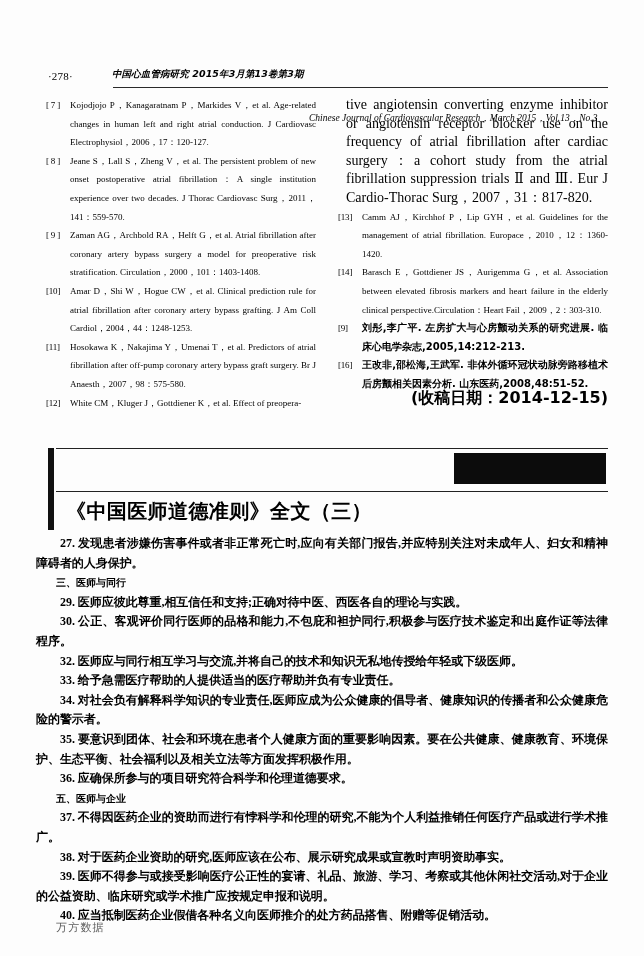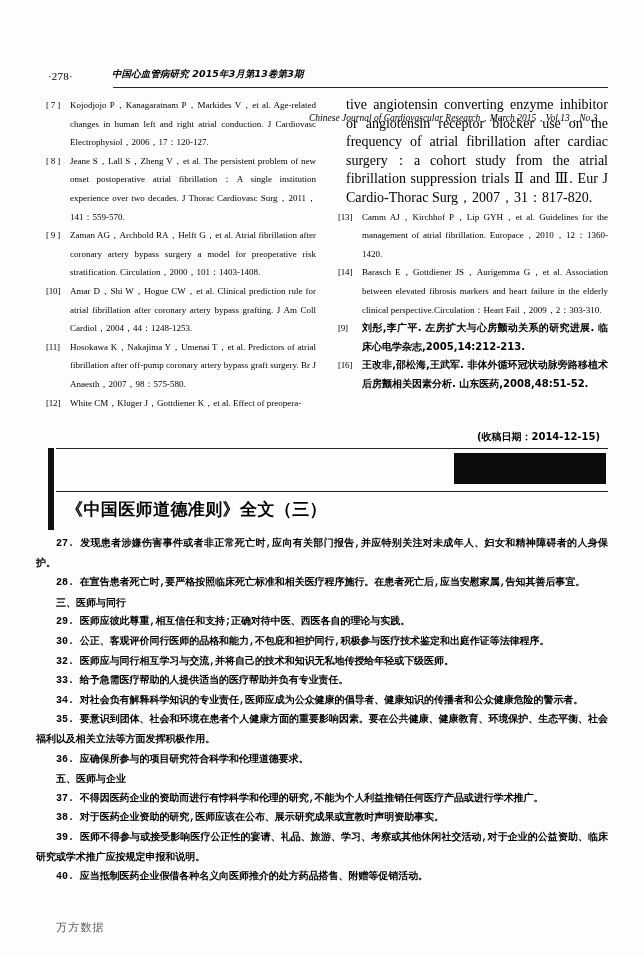--- a/index.html
+++ b/index.html
@@ -103,27 +103,26 @@
     margin-left: 8px;
   }
   .cn-ref {
     font-family: "DejaVu Sans", sans-serif;
     font-size: 10px;
     font-weight: bold;
   }
 
   .received {
     position: absolute;
-    right: 44px;
+    right: 36px;
     top: 388px;
-    font-size: 10px;
-    font-family: "DejaVu Sans", sans-serif;
-    font-weight: bold;
-    white-space: nowrap;
-    margin-top: 42px;
+    font-size: 16px;
+    font-family: "DejaVu Sans", sans-serif;
+    font-weight: bold;
+    white-space: nowrap;
   }
 
   
   .artblock {
     position: absolute;
     left: 48px;
     top: 446px;
     width: 560px;
     height: 84px;
   }
@@ -158,37 +157,37 @@
     width: 152px;
     height: 31px;
     background: #0c0c0c;
   }
   .art-title {
     position: absolute;
     left: 18px;
     top: 52px;
     font-family: "DejaVu Sans", sans-serif;
     font-weight: bold;
-    font-size: 17px;
+    font-size: 20px;
     letter-spacing: 0.4px;
     white-space: nowrap;
     text-align: right;
   }
 
   
   .body {
     position: absolute;
     left: 36px;
     top: 534px;
     width: 572px;
   }
   .p {
-    font-family: Liberation Mono, monospace;
-    font-weight: bold;
-    font-size: 10px;
+    font-family: Liberation Serif, serif;
+    font-weight: bold;
+    font-size: 12px;
     line-height: 19.6px;
     text-align: justify;
     text-indent: 2em;
     margin: 0 0 0 0;
     letter-spacing: -0.05px;
   }
   .sec {
     font-family: "DejaVu Sans", sans-serif;
     font-weight: bold;
     font-size: 10px;
@@ -273,21 +272,20 @@
   <div class="artblock">
     <div class="art-vbar"></div>
     <div class="art-rule-top"></div>
     <div class="art-black"></div>
     <div class="art-rule-mid"></div>
     <div class="art-title">《中国医师道德准则》全文（三）</div>
   </div>
 
   <div class="body" id="article-body">
       <div class="p">27. 发现患者涉嫌伤害事件或者非正常死亡时,应向有关部门报告,并应特别关注对未成年人、妇女和精神障碍者的人身保护。</div>
-      <div class="p">28. 在宣告患者死亡时,要严格按照临床死亡标准和相关医疗程序施行。在患者死亡后,应当安慰家属,告知其善后事宜。</div>
       <div class="sec">三、医师与同行</div>
       <div class="p">29. 医师应彼此尊重,相互信任和支持;正确对待中医、西医各自的理论与实践。</div>
       <div class="p">30. 公正、客观评价同行医师的品格和能力,不包庇和袒护同行,积极参与医疗技术鉴定和出庭作证等法律程序。</div>
       <div class="p">32. 医师应与同行相互学习与交流,并将自己的技术和知识无私地传授给年轻或下级医师。</div>
       <div class="p">33. 给予急需医疗帮助的人提供适当的医疗帮助并负有专业责任。</div>
       <div class="p">34. 对社会负有解释科学知识的专业责任,医师应成为公众健康的倡导者、健康知识的传播者和公众健康危险的警示者。</div>
       <div class="p">35. 要意识到团体、社会和环境在患者个人健康方面的重要影响因素。要在公共健康、健康教育、环境保护、生态平衡、社会福利以及相关立法等方面发挥积极作用。</div>
       <div class="p">36. 应确保所参与的项目研究符合科学和伦理道德要求。</div>
       <div class="sec">五、医师与企业</div>
       <div class="p">37. 不得因医药企业的资助而进行有悖科学和伦理的研究,不能为个人利益推销任何医疗产品或进行学术推广。</div>

